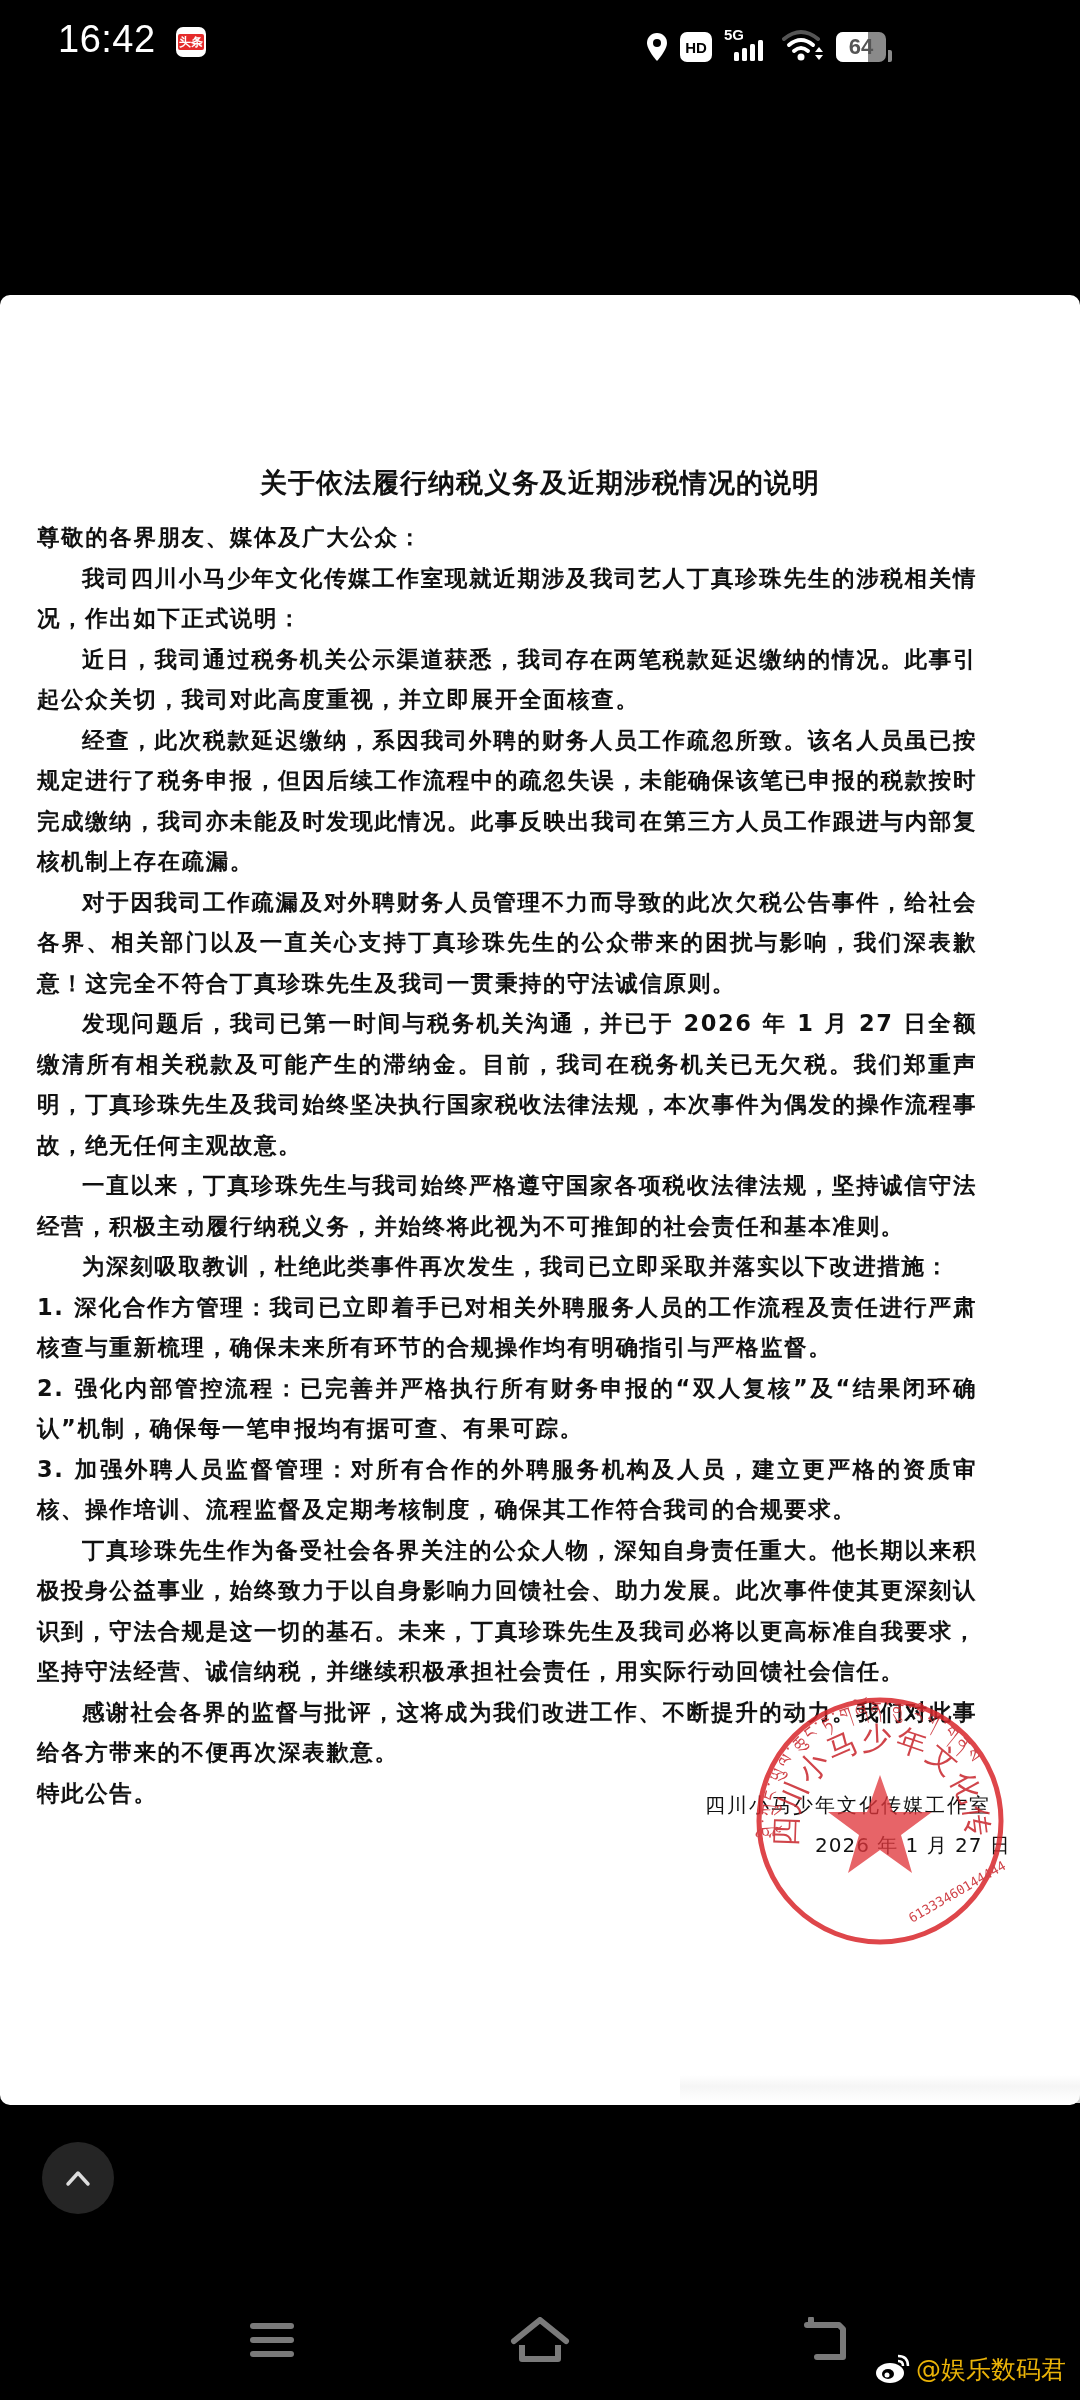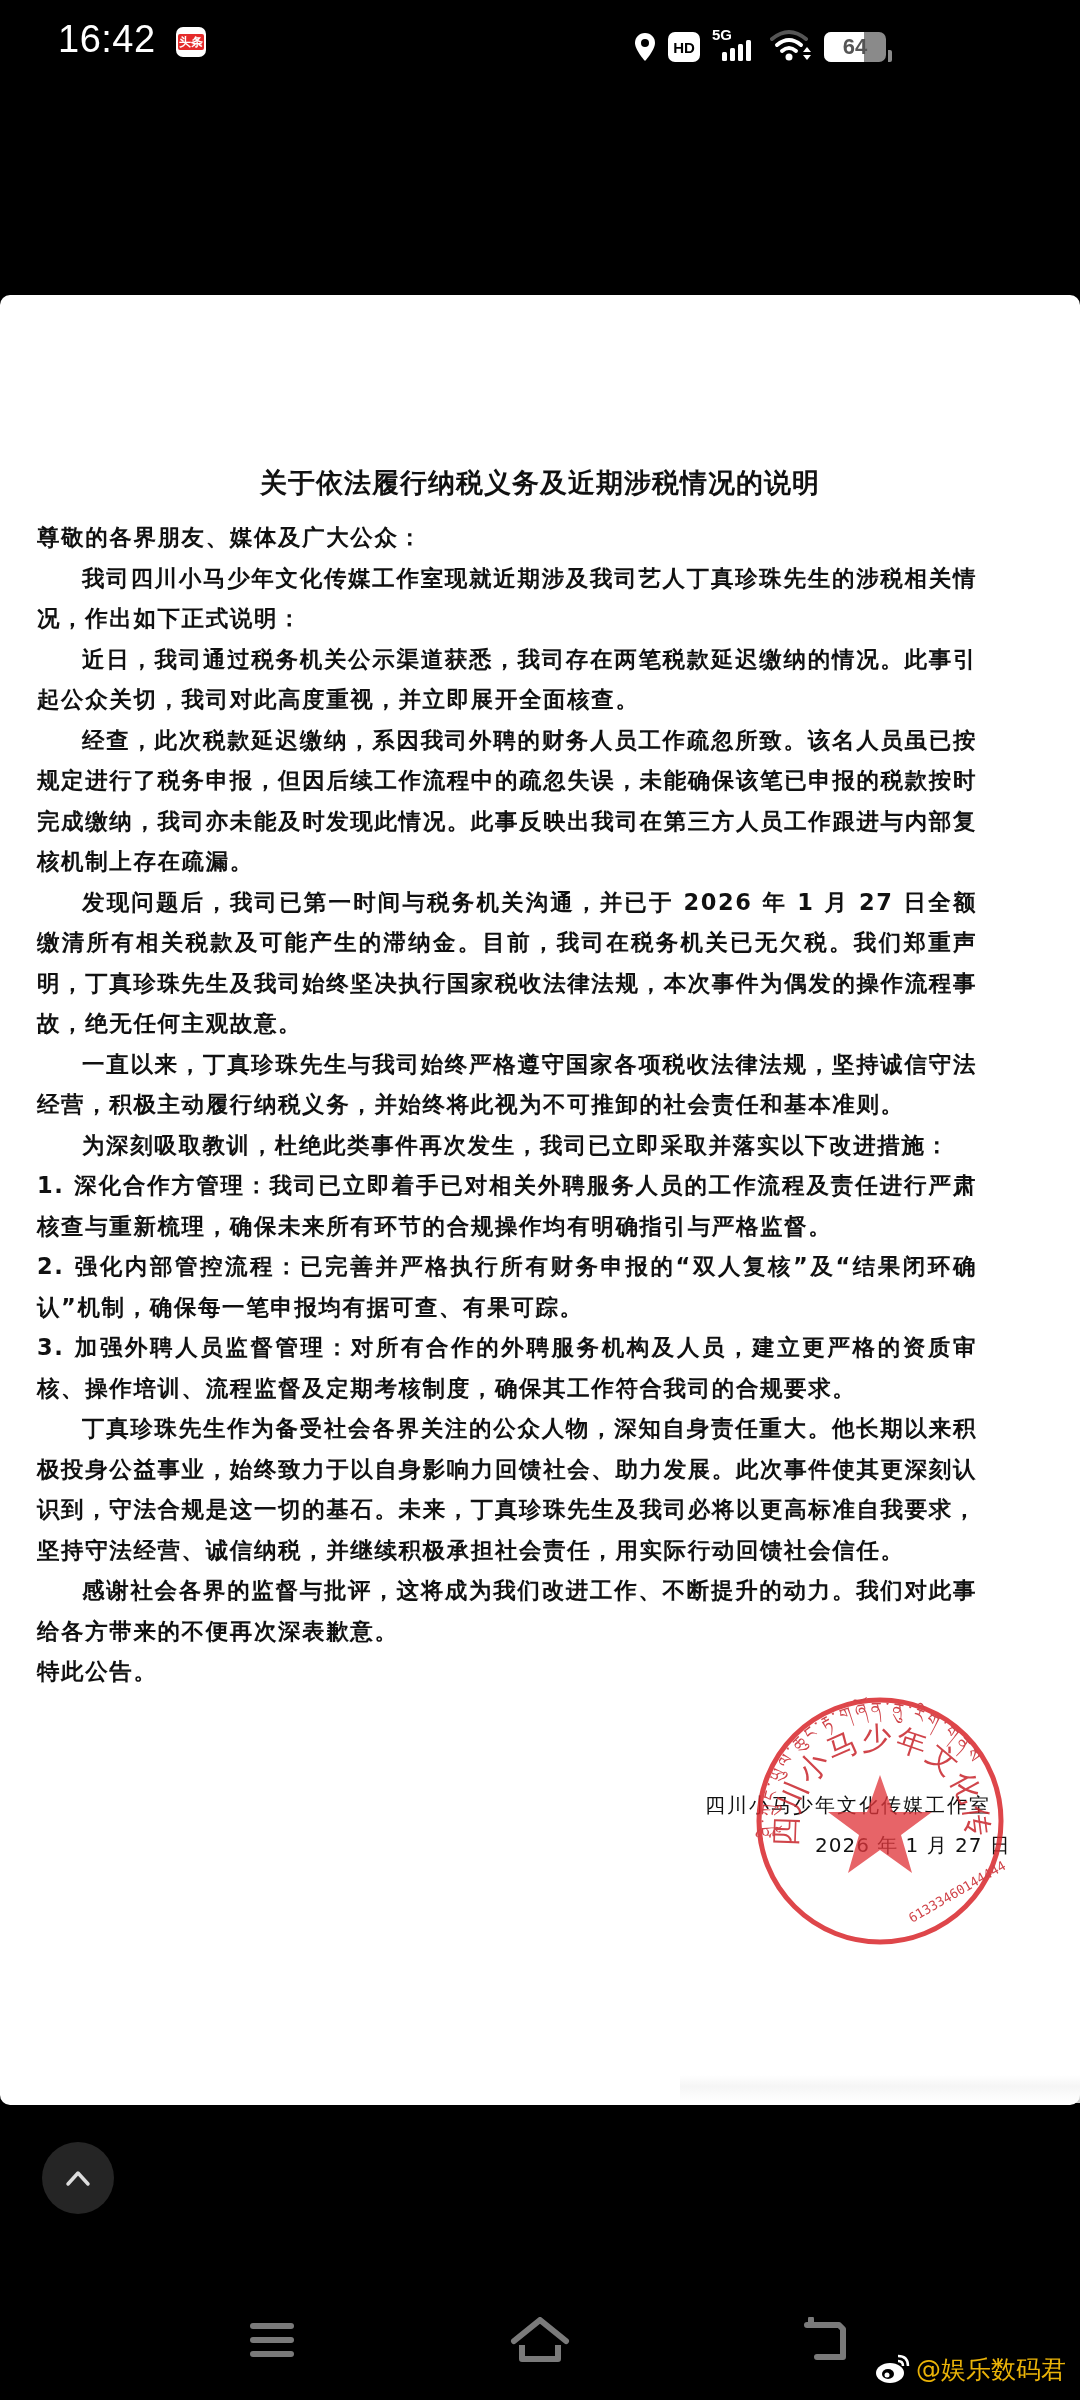--- a/index.html
+++ b/index.html
@@ -11,21 +11,21 @@
   }
   .screen { position: relative; width: 1080px; height: 2400px; background: #000; }
 
   
   .status-bar { position: absolute; top: 0; left: 0; width: 932px; height: 80px; color: #fff; }
   .status-time { position: absolute; left: 58px; top: 18px; font-size: 38px; font-family: "Liberation Sans", sans-serif; letter-spacing: 0.5px; }
   .app-badge { position: absolute; left: 176px; top: 27px; width: 30px; height: 30px; background: #fff; border-radius: 7px; display: flex; align-items: center; justify-content: center; }
   .app-badge span { background: #e52b2b; color: #fff; font-size: 12px; font-weight: bold; padding: 2px 1px; line-height: 12px; border-radius: 2px; }
   .status-right { position: absolute; right: 40px; top: 22px; height: 40px; display: flex; align-items: flex-end; gap: 12px; }
   .icon-svg { display: block; }
-  .battery { position: relative; width: 50px; height: 30px; border-radius: 7px; background: #8a8a8a; overflow: hidden; padding-left: 12px; }
+  .battery { position: relative; width: 50px; height: 30px; border-radius: 7px; background: #8a8a8a; overflow: hidden; }
   .battery .fill { position: absolute; left: 0; top: 0; bottom: 0; width: 64%; background: #fff; }
   .battery .lvl { position: absolute; left: 0; right: 0; top: 0; bottom: 0; text-align: center; font-size: 22px; font-weight: bold; color: #555; line-height: 30px; font-family: "Liberation Sans", sans-serif; }
   .battery-tip { width: 4px; height: 12px; background: #8a8a8a; border-radius: 0 2px 2px 0; margin-left: -10px; }
 
   
   .doc { position: absolute; left: 0; top: 295px; width: 1080px; height: 1810px; background: #fff; border-radius: 10px; }
   .doc-title { position: absolute; top: 170px; left: 0; width: 1080px; text-align: center; font-size: 27px; font-weight: bold; color: #111; font-family: "DejaVu Serif", serif; letter-spacing: 1px; }
   .doc-body { position: absolute; left: 37px; top: 222px; width: 940px; color: #111; font-size: 22.5px; font-weight: bold; line-height: 40.5px; font-family: "DejaVu Sans", sans-serif; letter-spacing: 1.6px; }
   .doc-body p { margin: 0 0 0 0; text-align: justify; text-align-last: left; }
   .doc-body p.indent { text-indent: 2em; }
@@ -85,20 +85,21 @@
   </div>
 
   <div class="doc">
     <div class="doc-title">关于依法履行纳税义务及近期涉税情况的说明</div>
 
     <div class="doc-body">
       <p>尊敬的各界朋友、媒体及广大公众：</p>
       <p class="indent">我司四川小马少年文化传媒工作室现就近期涉及我司艺人丁真珍珠先生的涉税相关情况，作出如下正式说明：</p>
       <p class="indent">近日，我司通过税务机关公示渠道获悉，我司存在两笔税款延迟缴纳的情况。此事引起公众关切，我司对此高度重视，并立即展开全面核查。</p>
       <p class="indent">经查，此次税款延迟缴纳，系因我司外聘的财务人员工作疏忽所致。该名人员虽已按规定进行了税务申报，但因后续工作流程中的疏忽失误，未能确保该笔已申报的税款按时完成缴纳，我司亦未能及时发现此情况。此事反映出我司在第三方人员工作跟进与内部复核机制上存在疏漏。</p>
+      <p class="indent">对于因我司工作疏漏及对外聘财务人员管理不力而导致的此次欠税公告事件，给社会各界、相关部门以及一直关心支持丁真珍珠先生的公众带来的困扰与影响，我们深表歉意！这完全不符合丁真珍珠先生及我司一贯秉持的守法诚信原则。</p>
       <p class="indent">发现问题后，我司已第一时间与税务机关沟通，并已于 2026 年 1 月 27 日全额缴清所有相关税款及可能产生的滞纳金。目前，我司在税务机关已无欠税。我们郑重声明，丁真珍珠先生及我司始终坚决执行国家税收法律法规，本次事件为偶发的操作流程事故，绝无任何主观故意。</p>
       <p class="indent">一直以来，丁真珍珠先生与我司始终严格遵守国家各项税收法律法规，坚持诚信守法经营，积极主动履行纳税义务，并始终将此视为不可推卸的社会责任和基本准则。</p>
       <p class="indent">为深刻吸取教训，杜绝此类事件再次发生，我司已立即采取并落实以下改进措施：</p>
       <p>1. 深化合作方管理：我司已立即着手已对相关外聘服务人员的工作流程及责任进行严肃核查与重新梳理，确保未来所有环节的合规操作均有明确指引与严格监督。</p>
       <p>2. 强化内部管控流程：已完善并严格执行所有财务申报的“双人复核”及“结果闭环确认”机制，确保每一笔申报均有据可查、有果可踪。</p>
       <p>3. 加强外聘人员监督管理：对所有合作的外聘服务机构及人员，建立更严格的资质审核、操作培训、流程监督及定期考核制度，确保其工作符合我司的合规要求。</p>
       <p class="indent">丁真珍珠先生作为备受社会各界关注的公众人物，深知自身责任重大。他长期以来积极投身公益事业，始终致力于以自身影响力回馈社会、助力发展。此次事件使其更深刻认识到，守法合规是这一切的基石。未来，丁真珍珠先生及我司必将以更高标准自我要求，坚持守法经营、诚信纳税，并继续积极承担社会责任，用实际行动回馈社会信任。</p>
       <p class="indent">感谢社会各界的监督与批评，这将成为我们改进工作、不断提升的动力。我们对此事给各方带来的不便再次深表歉意。</p>
       <p>特此公告。</p>
     </div>

